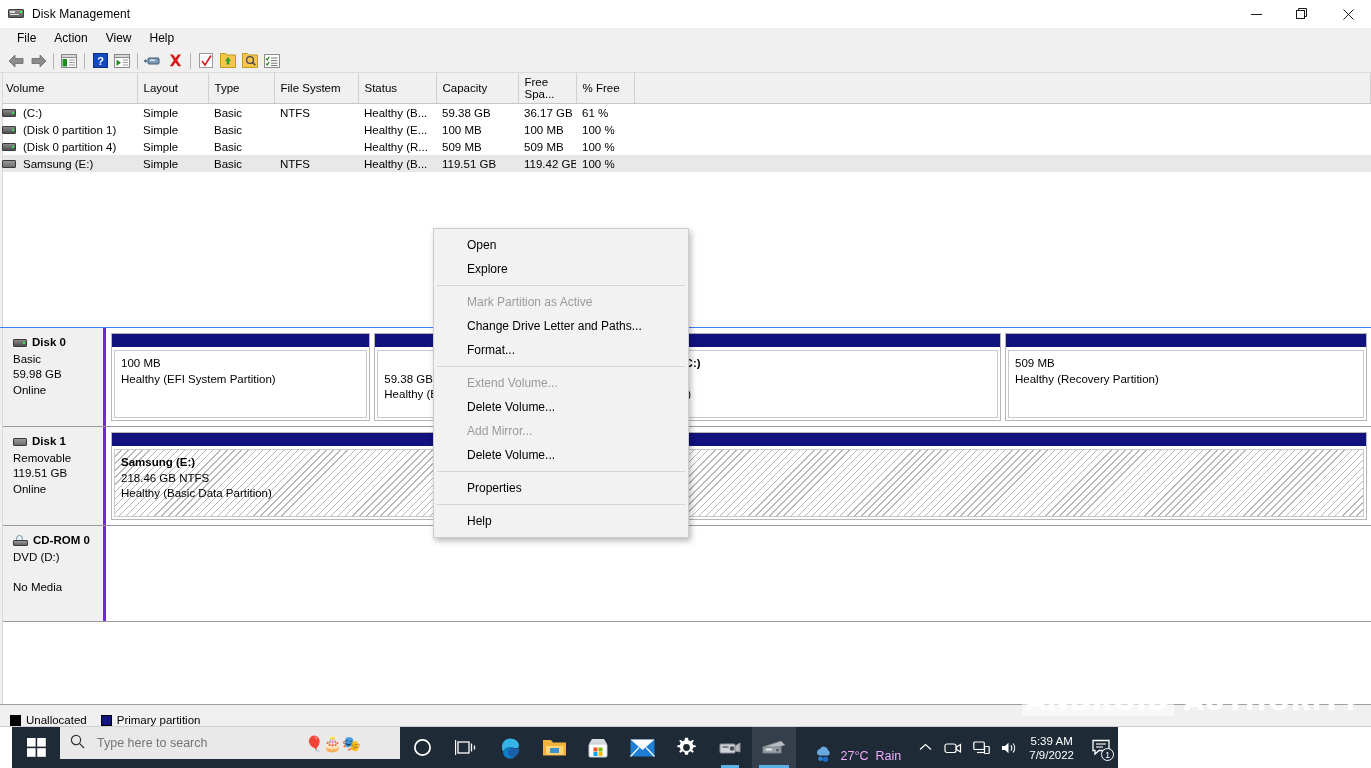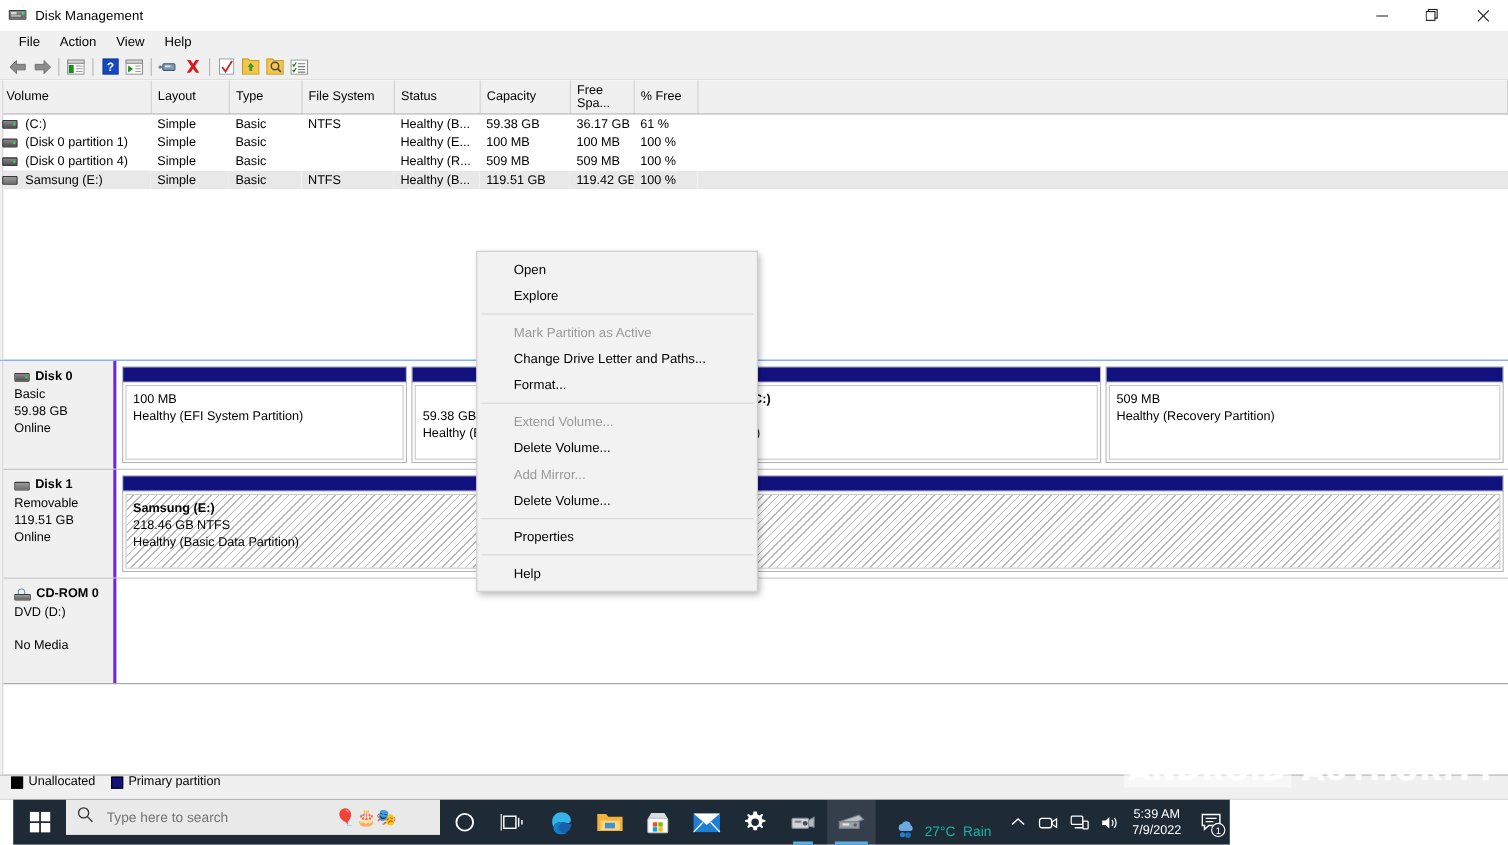--- a/index.html
+++ b/index.html
@@ -185,21 +185,21 @@
   .part.selected .pinfo {
     background-image: repeating-linear-gradient(
       135deg, #ffffff 0px, #ffffff 4px, #b8b8b8 4px, #b8b8b8 5px);
   }
 
   
   .legend {
     height: 22px; flex: none;
     background: #f0f0f0;
     border-top: 1px solid #a0a0a0;
-    display: flex; align-items: flex-start; padding-left: 10px; gap: 14px;
+    display: flex; align-items: flex-end; padding-left: 10px; gap: 14px;
   }
   .legend-item { display: flex; align-items: center; gap: 5px; font-size: 11.5px; color: #000; }
   .legend-sw { width: 11px; height: 11px; border: 1px solid #000; }
 
   
   .watermark {
     position: absolute; right: 10px; top: 686px;
     font-size: 26px; font-weight: bold; letter-spacing: 1px;
     color: rgba(255,255,255,0.82);
     text-shadow: 0 0 2px rgba(255,255,255,0.9);
@@ -255,21 +255,21 @@
   }
   .tb-icon.running::after {
     content: ""; position: absolute; bottom: 0; left: 13px; right: 13px; height: 3px;
     background: #5ab0e8;
   }
   .tray {
     margin-left: auto; display: flex; align-items: center; gap: 0px; height: 41px;
   }
   .tray-weather {
     display: flex; align-items: center; gap: 7px; padding: 0 10px;
-    color: #14b8a6; font-size: 12.5px; margin-top: 16px;
+    color: #f0abfc; font-size: 12.5px; margin-top: 16px;
   }
   .tray-ico {
     width: 28px; height: 41px; display: flex; align-items: center; justify-content: center;
     color: #fff;
   }
   .clock {
     color: #fff; font-size: 11.5px; line-height: 14px; text-align: center;
     padding: 0 10px 0 6px;
   }
   .notif {

